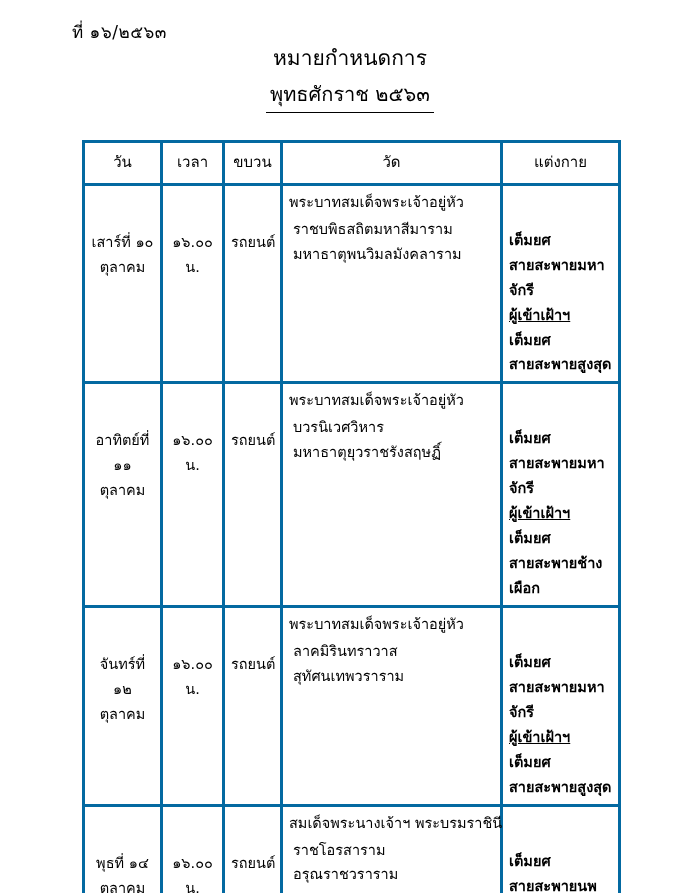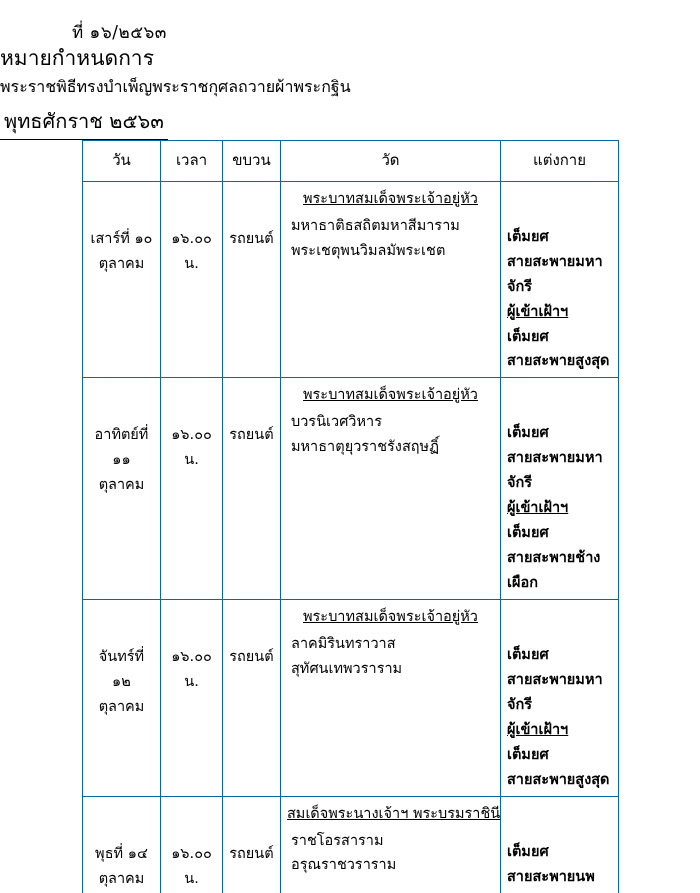--- a/index.html
+++ b/index.html
@@ -27,20 +27,21 @@
     top: 18px;
     left: 72px;
     font-size: 17px;
     letter-spacing: 0.5px;
   }
   .title-block {
     position: absolute;
     top: 44px;
     left: 0;
     width: 700px;
+    text-align: center;
   }
   .title-main {
     font-size: 21px;
     line-height: 1.35;
   }
   .title-sub {
     font-size: 16px;
     line-height: 1.5;
     margin-top: 3px;
   }
@@ -54,21 +55,21 @@
   table.schedule {
     position: absolute;
     top: 140px;
     left: 82px;
     width: 536px;
     border-collapse: collapse;
     table-layout: fixed;
   }
   table.schedule th,
   table.schedule td {
-    border: 1px solid #0369a1;
+    border: 3px solid #0369a1;
     vertical-align: top;
     padding: 4px 6px;
     font-size: 14.5px;
     line-height: 1.72;
   }
   table.schedule thead th {
     text-align: center;
     font-weight: normal;
     padding: 7px 4px;
     font-size: 15px;
@@ -83,22 +84,21 @@
   td.col-day, td.col-time, td.col-proc {
     text-align: center;
   }
   td.col-temple {
     text-align: left;
   }
   td.col-dress {
     text-align: left;
   }
   .royal-head {
-    text-align: center;
-    text-decoration: underline;
+    text-align: left;
     display: block;
     margin-bottom: 2px;
     white-space: nowrap;
   }
   .temple-line {
     display: block;
     padding-left: 4px;
   }
   .dress-line {
     display: block;
@@ -108,21 +108,20 @@
 </style>
 </head>
 <body>
 
 <div class="page">
 
   <div class="doc-number">ที่ ๑๖/๒๕๖๓</div>
 
   <div class="title-block">
     <div class="title-main">หมายกำหนดการ</div>
-    <div class="title-sub">พระราชพิธีทรงบำเพ็ญพระราชกุศลถวายผ้าพระกฐิน</div>
     <div><span class="title-year">พุทธศักราช  ๒๕๖๓</span></div>
   </div>
 
   <table class="schedule">
     <colgroup>
       <col class="c-day">
         <col class="c-time">
         <col class="c-proc">
         <col class="c-temple">
         <col class="c-dress">
@@ -143,22 +142,22 @@
             <span class="day-line">ตุลาคม</span>
           </td>
           <td class="col-time">
             <span class="day-line" style="margin-top: 40px;">๑๖.๐๐ น.</span>
           </td>
           <td class="col-proc">
             <span class="day-line" style="margin-top: 40px;">รถยนต์</span>
           </td>
           <td class="col-temple">
             <span class="royal-head">พระบาทสมเด็จพระเจ้าอยู่หัว</span>
-            <span class="temple-line">มหาธาติธสถิตมหาสีมาราม</span>
-            <span class="temple-line">พระเชตุพนวิมลมัพระเชต</span>
+            <span class="temple-line">ราชบพิธสถิตมหาสีมาราม</span>
+            <span class="temple-line">มหาธาตุพนวิมลมังคลาราม</span>
           </td>
           <td class="col-dress">
             <span class="dress-line" style="display: block; height: 38px;">&nbsp;</span>
             <span class="dress-line">เต็มยศ</span>
             <span class="dress-line">สายสะพายมหาจักรี</span>
             <span class="dress-line"><span style="text-decoration: underline;">ผู้เข้าเฝ้าฯ</span> เต็มยศ</span>
             <span class="dress-line">สายสะพายสูงสุด</span>
           </td>
         </tr>
         <tr>

